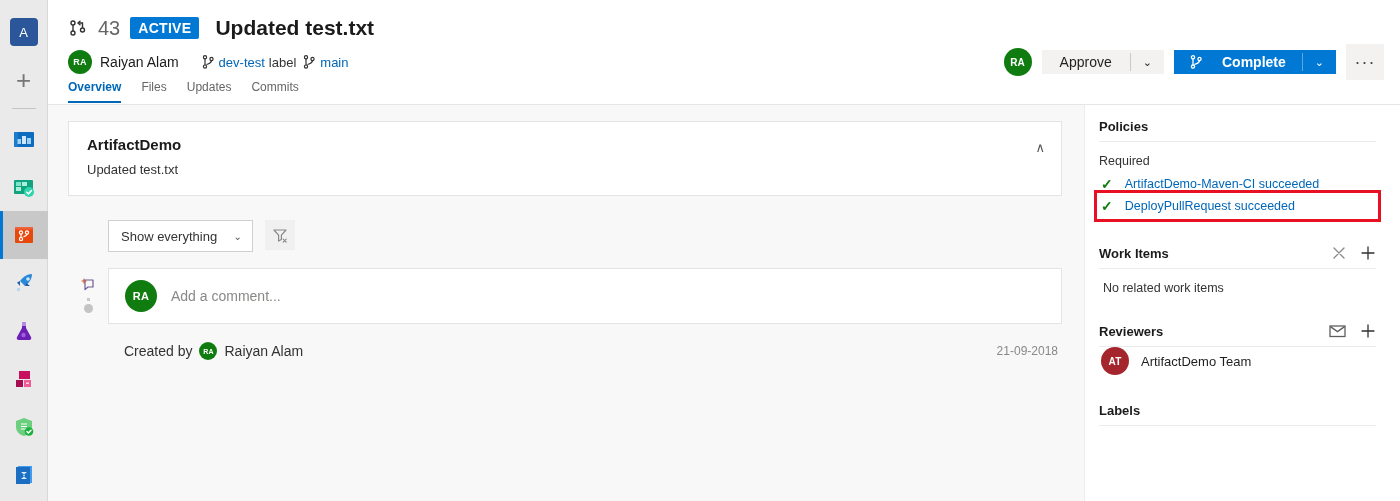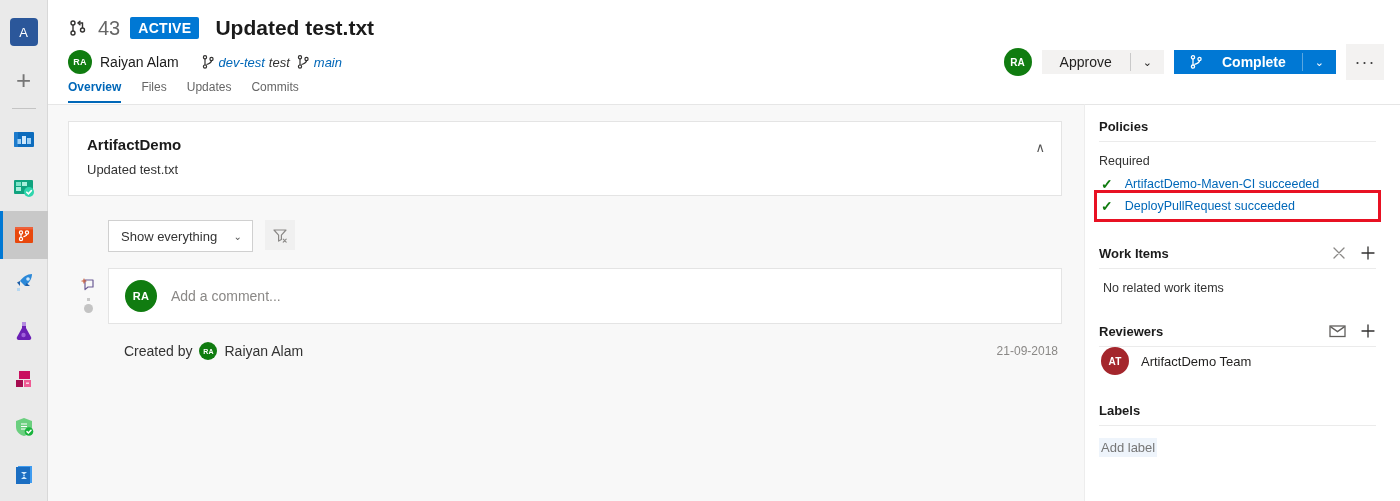--- a/index.html
+++ b/index.html
@@ -56,21 +56,21 @@
     border-radius:50%; color:#fff; display:inline-flex; align-items:center; justify-content:center;
     font-size:9px; font-weight:600; letter-spacing:.2px; flex:0 0 auto;
   }
   .av-green { background:#107c10; }
   .av-red { background:#a4262c; }
   .av-24 { width:24px; height:24px; font-size:9px; }
   .av-18 { width:18px; height:18px; font-size:7px; }
   .av-28 { width:28px; height:28px; font-size:10px; }
   .av-32 { width:32px; height:32px; font-size:11px; }
   .author-name { font-size:14px; color:#1b1b1b; }
-  .branchwrap { display:flex; align-items:center; gap:4px; margin-left:14px; font-size:13px;font-style:italic; }
+  .branchwrap { display:flex; align-items:center; gap:4px; margin-left:14px; font-size:13px; }
   .branch-link { color:#0067b8; }
   .into-text { color:#333; }
 
   .tabs { display:flex; gap:20px; padding:6px 20px 0 20px; height:30px; align-items:flex-start; }
   .tab { font-size:12px; color:#666; padding-bottom:7px; }
   .tab.active { color:#0067b8; font-weight:600; border-bottom:2px solid #0067b8; }
 
   .hdr-actions {
     position:absolute; right:16px; top:44px;
     display:flex; align-items:center; gap:10px;
@@ -267,21 +267,21 @@
         <span class="avatar av-green av-24">RA</span>
         <span class="author-name">Raiyan Alam</span>
         <span class="branchwrap">
           <svg width="14" height="16" viewBox="0 0 14 16">
             <circle cx="4" cy="3.3" r="1.6" fill="none" stroke="#323130" stroke-width="1.2"></circle>
             <circle cx="4" cy="12.6" r="1.6" fill="none" stroke="#323130" stroke-width="1.2"></circle>
             <circle cx="10.5" cy="5" r="1.6" fill="none" stroke="#323130" stroke-width="1.2"></circle>
             <path d="M4 5v6M10.5 6.6c0 3-3 3-5 4" stroke="#323130" stroke-width="1.2" fill="none"></path>
           </svg>
           <a class="branch-link">dev-test</a>
-          <span class="into-text">test</span>
+          <span class="into-text">label</span>
           <svg width="14" height="16" viewBox="0 0 14 16" style="margin-left:2px;">
             <circle cx="4" cy="3.3" r="1.6" fill="none" stroke="#323130" stroke-width="1.2"></circle>
             <circle cx="4" cy="12.6" r="1.6" fill="none" stroke="#323130" stroke-width="1.2"></circle>
             <circle cx="10.5" cy="5" r="1.6" fill="none" stroke="#323130" stroke-width="1.2"></circle>
             <path d="M4 5v6M10.5 6.6c0 3-3 3-5 4" stroke="#323130" stroke-width="1.2" fill="none"></path>
           </svg>
           <a class="branch-link">main</a>
         </span>
       </div>
 
@@ -413,20 +413,17 @@
           </span>
         </div>
         <div class="reviewer-row">
           <span class="avatar av-red av-28">AT</span>
           <span class="reviewer-name">ArtifactDemo Team</span>
         </div>
 
         <div class="sec-head mt-sec">
           <span class="sec-title">Labels</span>
         </div>
-        <div style="margin-top:12px;">
-          <span class="add-label">Add label</span>
-        </div>
 
       </div>
     </div>
   </div>
 </div>
 
 </body></html>

